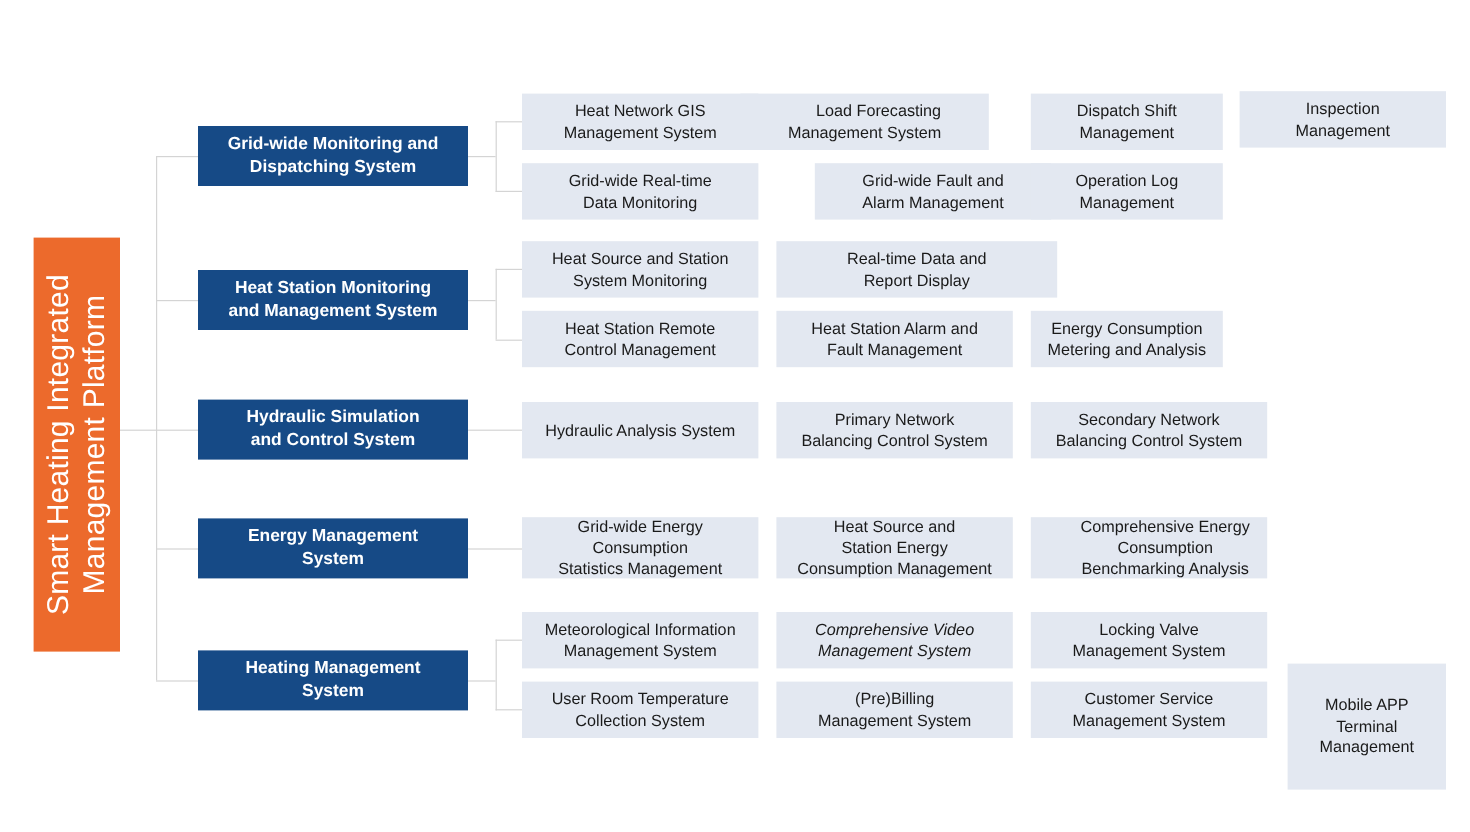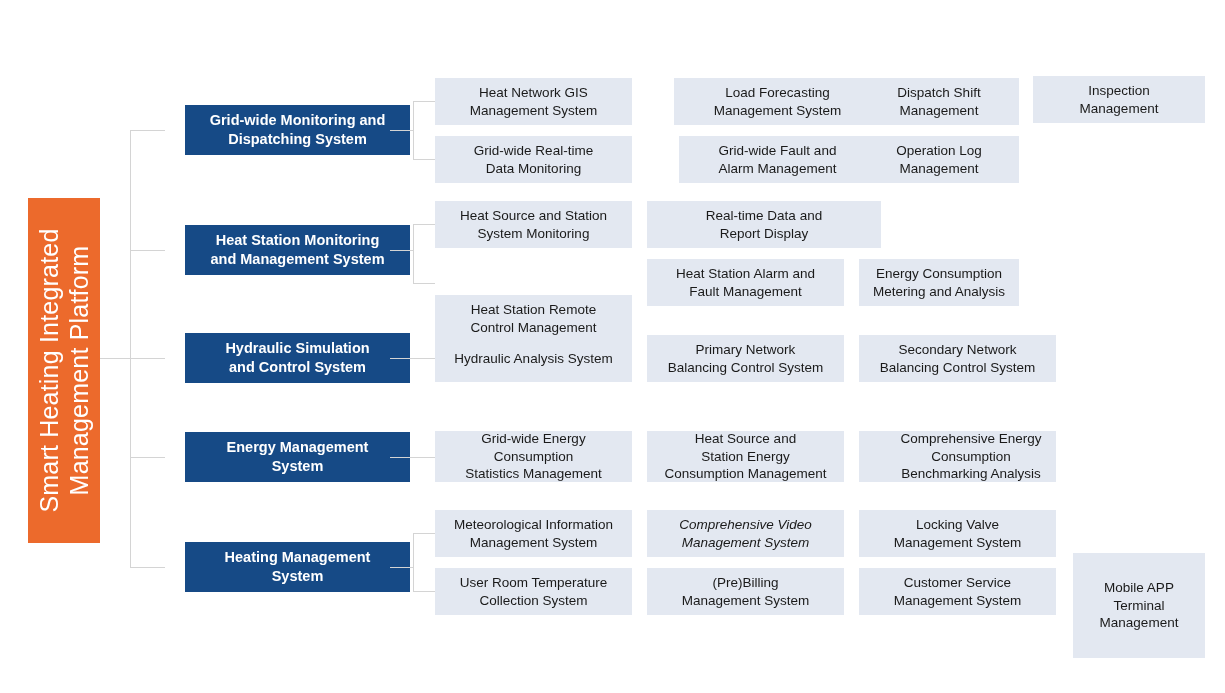--- a/index.html
+++ b/index.html
@@ -42,21 +42,20 @@
     left:165px;width:225px;height:50px;
     background:#164a86;
     color:#ffffff;
     font-size:14.5px;
     font-weight:bold;
     line-height:1.28;
     text-align:center;
     display:flex;align-items:center;justify-content:center;
     padding:0 6px;
     box-sizing:border-box;
-    margin-left:20px;
   }
 
   
   .l2box{
     position:absolute;
     background:#e3e8f1;
     color:#1a1a1a;
     font-size:13.5px;
     line-height:1.28;
     text-align:center;
@@ -98,21 +97,21 @@
   <div class="line vline" style="left:413px;top:101px;height:59px;"></div>
   <div class="line hline" style="left:413px;top:101px;width:22px;"></div>
   <div class="line hline" style="left:413px;top:159px;width:22px;"></div>
 
   <div class="l2box" style="left:435px;top:78px;width:197px;height:47px;">
     <span>
       <span>Heat Network GIS</span><br>
       <span>Management System</span>
     </span>
   </div>
-  <div class="l2box" style="left:674px;top:78px;width:207px;height:47px;">
+  <div class="l2box" style="left:617px;top:78px;width:207px;height:47px;text-align:right;">
     <span>
       <span>Load Forecasting</span><br>
       <span>Management System</span>
     </span>
   </div>
   <div class="l2box" style="left:859px;top:78px;width:160px;height:47px;">
     <span>
       <span>Dispatch Shift</span><br>
       <span>Management</span>
     </span>
@@ -160,21 +159,21 @@
       <span>System Monitoring</span>
     </span>
   </div>
   <div class="l2box" style="left:647px;top:201px;width:234px;height:47px;">
     <span>
       <span>Real-time Data and</span><br>
       <span>Report Display</span>
     </span>
   </div>
 
-  <div class="l2box" style="left:435px;top:259px;width:197px;height:47px;margin-top:36px;">
+  <div class="l2box" style="left:435px;top:259px;width:197px;height:47px;">
     <span>
       <span>Heat Station Remote</span><br>
       <span>Control Management</span>
     </span>
   </div>
   <div class="l2box" style="left:647px;top:259px;width:197px;height:47px;">
     <span>
       <span>Heat Station Alarm and</span><br>
       <span>Fault Management</span>
     </span>

